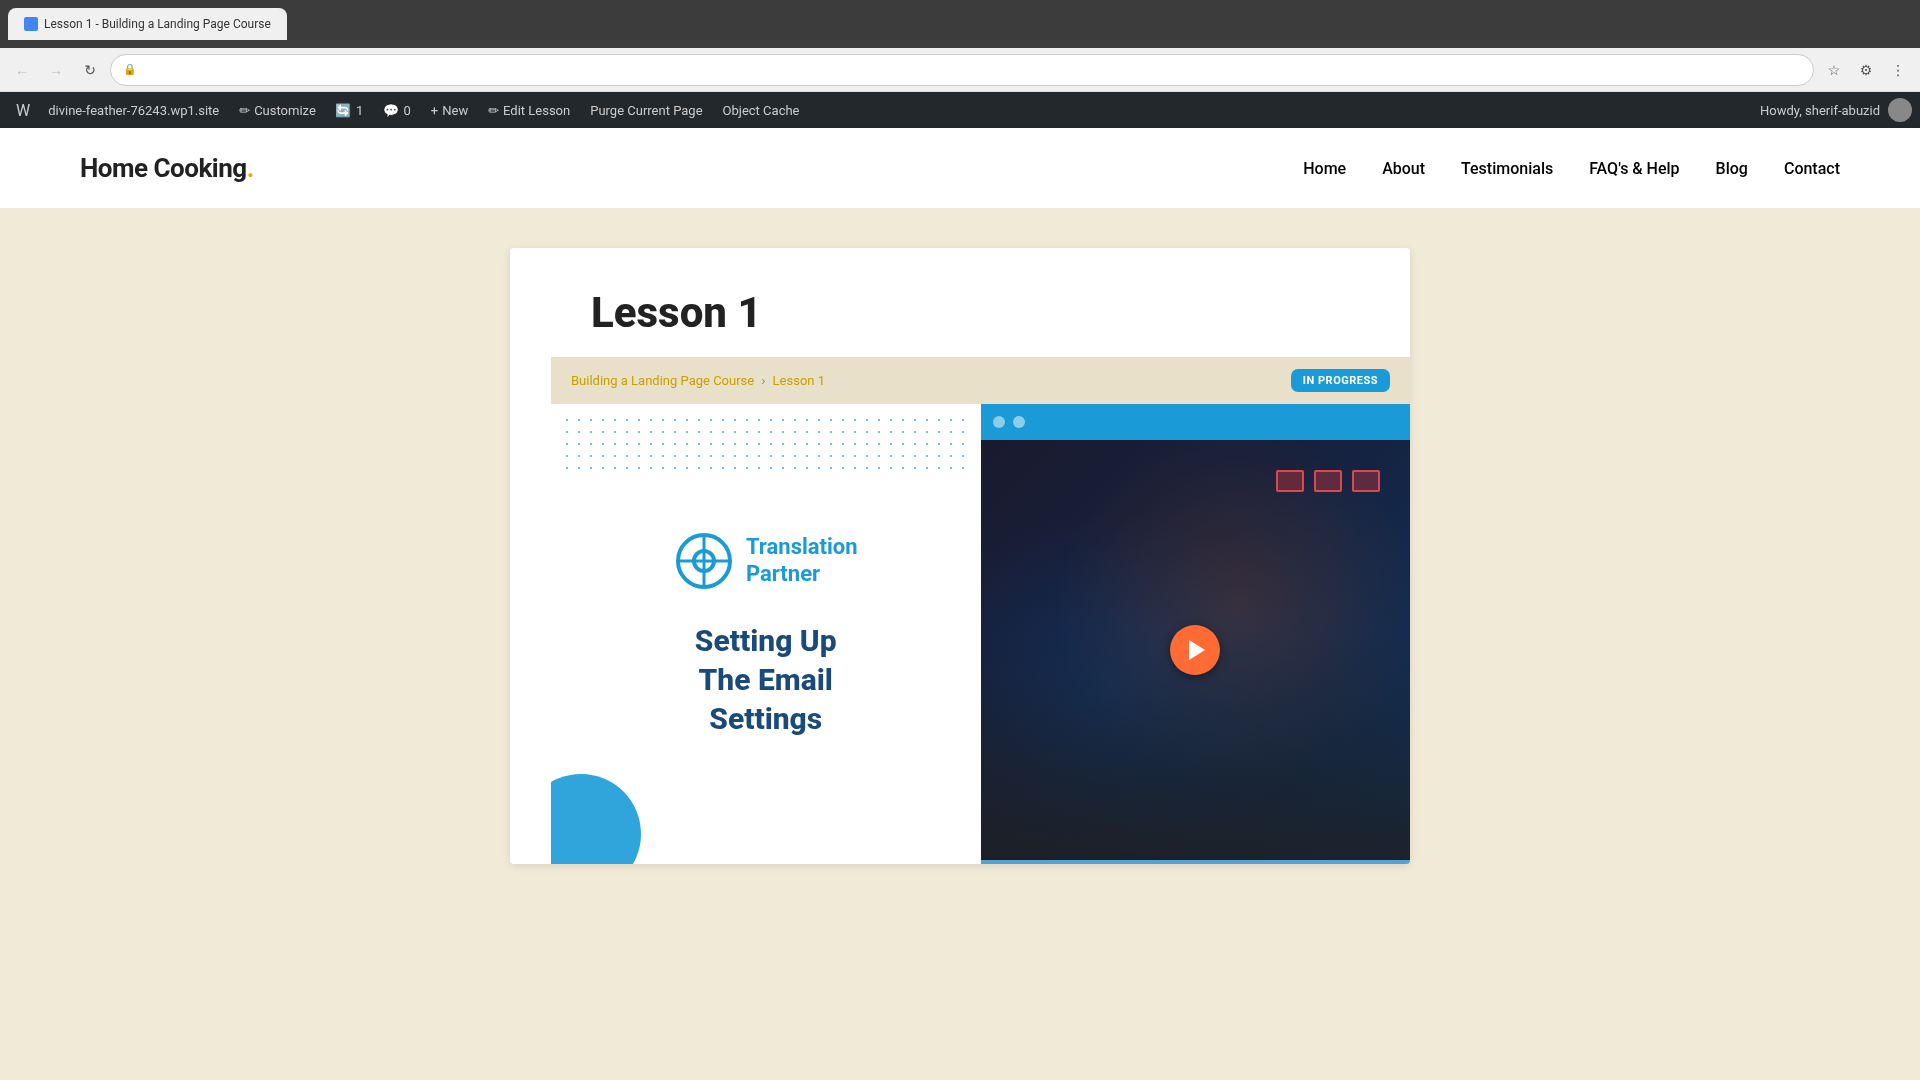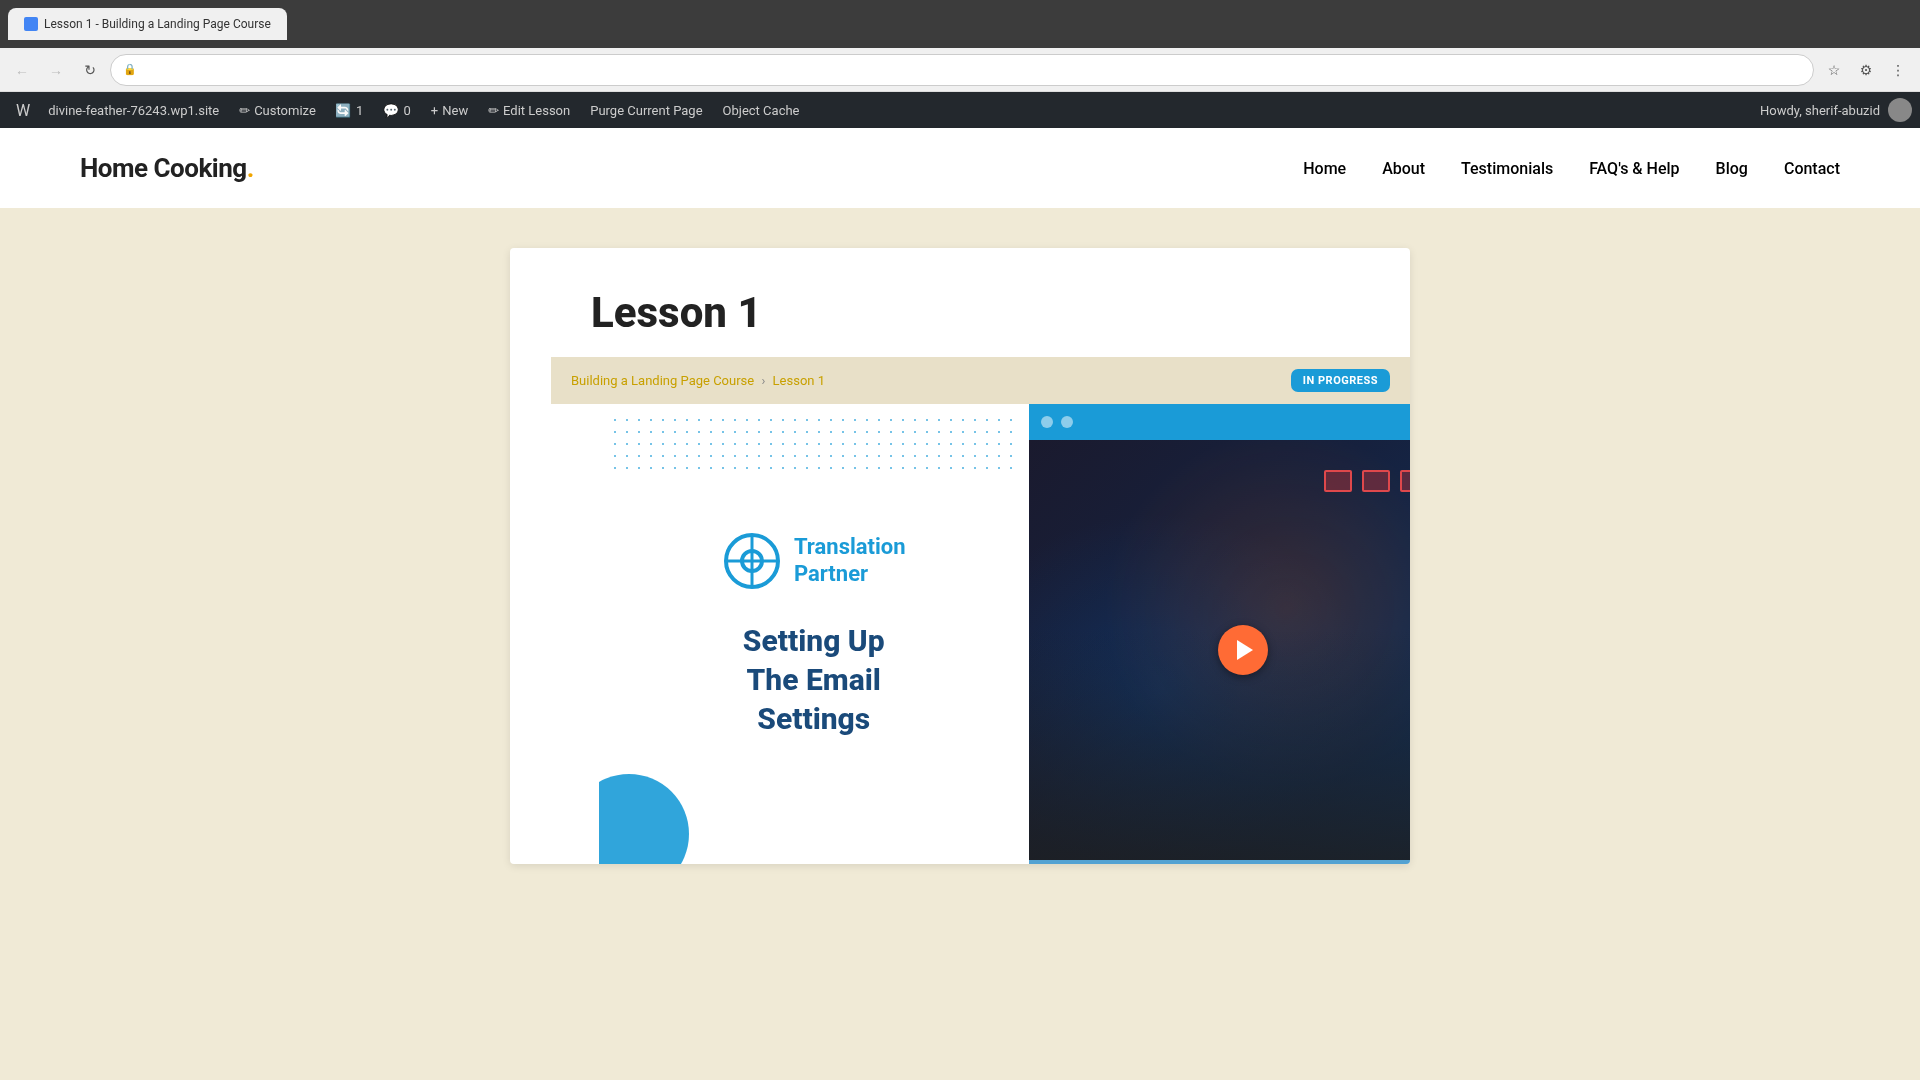--- a/index.html
+++ b/index.html
@@ -199,21 +199,20 @@
       letter-spacing: 0.5px;
       text-transform: uppercase;
     }
 
     
     .lesson-media {
       display: flex;
       width: 100%;
       height: 460px;
       position: relative;
-      margin-left: 48px;
     }
 
     
     .media-left {
       width: 50%;
       background: white;
       position: relative;
       overflow: hidden;
       display: flex;
       flex-direction: column;

